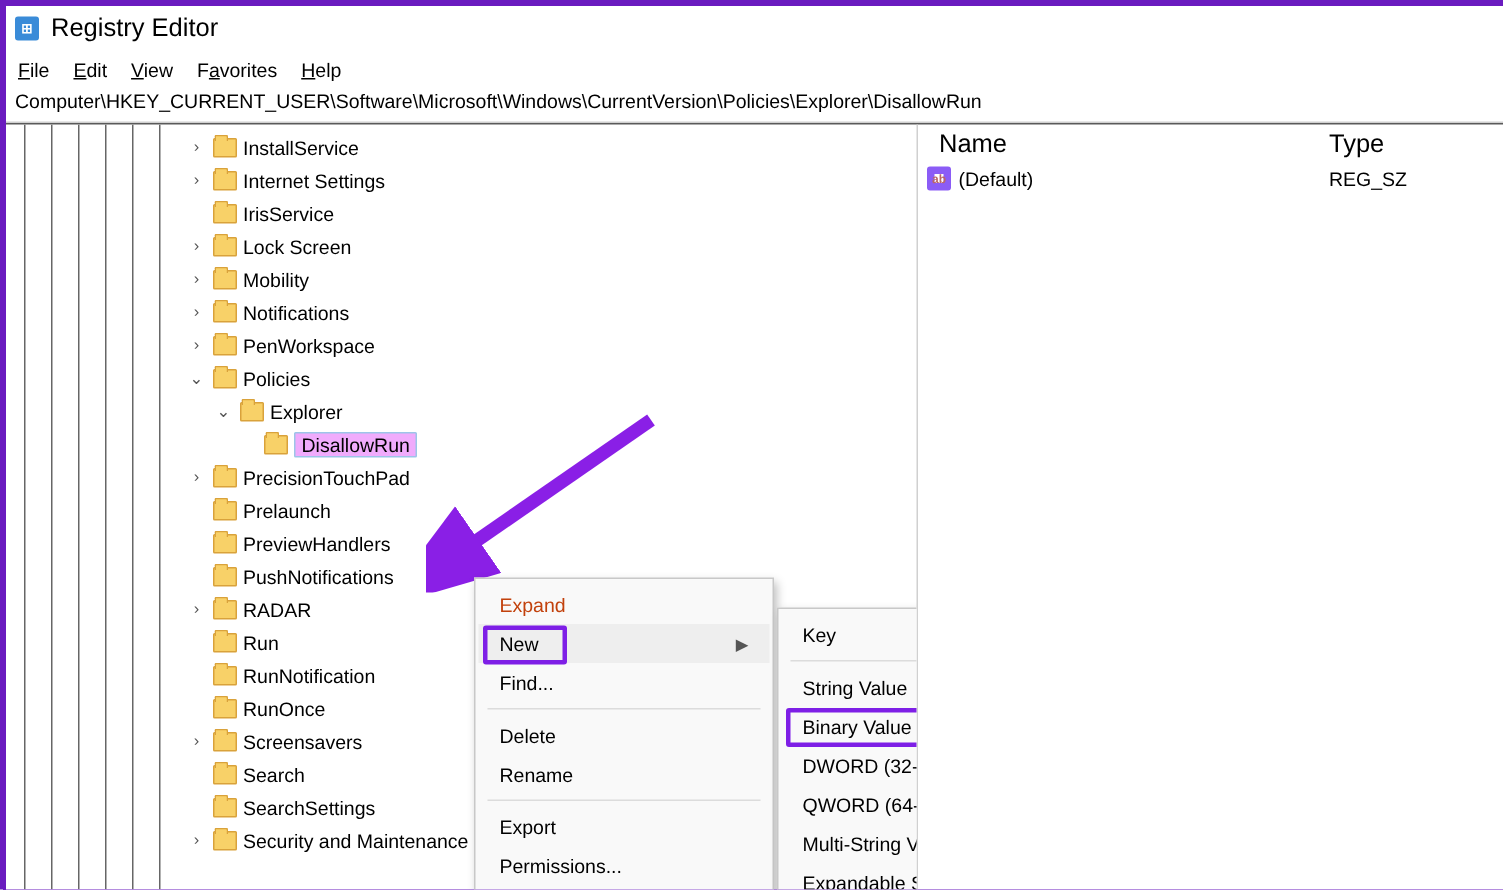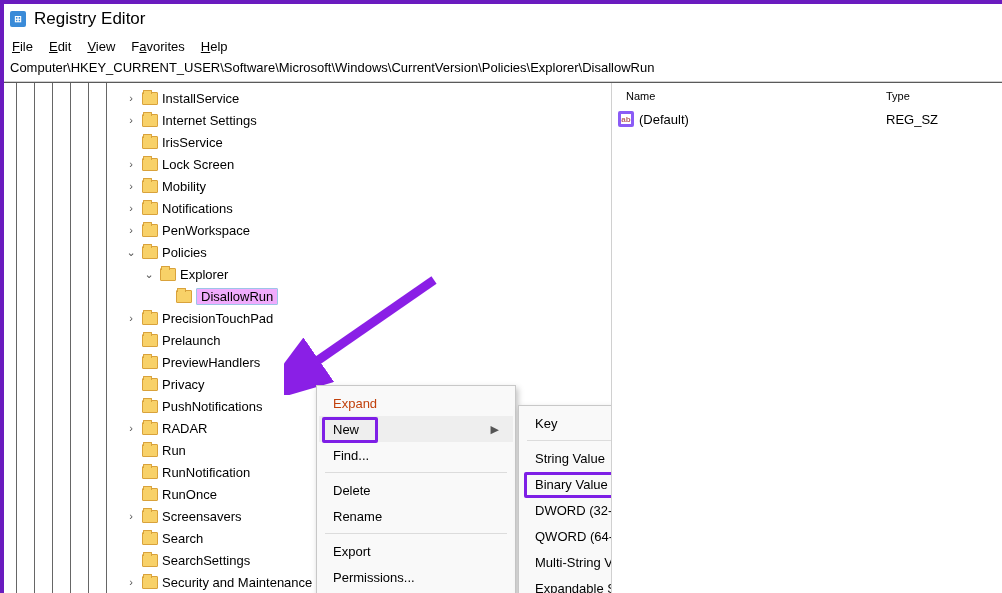--- a/index.html
+++ b/index.html
@@ -7,27 +7,27 @@
 .title-bar { height: 30px; display: flex; align-items: center; padding: 0 6px; gap: 8px; }
 .title-bar .title-text { font-size: 17px; }
 .menu-bar { height: 24px; display: flex; align-items: center; gap: 16px; padding: 0 8px; }
 .menu-bar .mitem { cursor: default; }
 .menu-bar .mitem .ul { text-decoration: underline; }
 .addr-bar { height: 24px; padding: 2px 6px; border-bottom: 1px solid #d0d0d0; font-size: 13px; }
 .content { display: flex; height: calc(593px - 30px - 24px - 24px - 4px); border-top: 1px solid #5a5a5a; }
 .tree-pane { width: 608px; border-right: 1px solid #d0d0d0; overflow: hidden; position: relative; padding-top: 4px; padding-left: 2px; }
 .list-pane { flex: 1; overflow: hidden; }
 .list-headers { display: flex; height: 26px; align-items: center; border-bottom: 0; }
-.list-headers .hdr { padding: 21px 8px; font-size: 11px; }
+.list-headers .hdr { padding: 21px 8px; font-size: 17px; }
 .hdr.name-col { margin-left: 6px; width: 260px; }
 .hdr.type-col { width: 110px; }
 .list-row { display: flex; align-items: center; padding: 2px 6px; gap: 6px; }
 .list-row .name-cell { width: 262px; display: flex; align-items: center; gap: 5px; }
 .list-row .type-cell { width: 110px; }
-.regval-icon { width: 16px; height: 16px; border: 3px solid #8b5cf6; background: #fff; display: inline-flex; align-items: center; justify-content: center; font-size: 8px; color: #b66; font-weight: bold; border-radius: 2px; }
+.regval-icon { width: 16px; height: 16px; border: 5px solid #8b5cf6; background: #fff; display: inline-flex; align-items: center; justify-content: center; font-size: 8px; color: #b66; font-weight: bold; border-radius: 2px; }
 .depth-lines { position: absolute; left: 0; top: 0; bottom: 0; display: flex; }
 .depth-lines .vl { width: 18px; border-left: 0; position: relative; }
 .depth-lines .vl::before { content: ""; position: absolute; left: 12px; top: 0; bottom: 0; border-left: 1px solid #666; }
 .tree { position: relative; margin-left: 110px; }
 .tree-item { display: flex; align-items: center; height: 22px; gap: 4px; padding-left: 8px; }
 .tree-item .chevron { width: 14px; height: 14px; display: inline-flex; align-items: center; justify-content: center; color: #555; font-size: 11px; }
 .tree-item .chevron.spacer { visibility: hidden; }
 .folder-icon { width: 16px; height: 13px; background: #f8d168; border: 1px solid #d9a23b; border-radius: 1px; position: relative; }
 .folder-icon::before { content: ""; position: absolute; left: 0; top: -3px; width: 7px; height: 3px; background: #f8d168; border: 1px solid #d9a23b; border-bottom: none; border-radius: 1px 1px 0 0; }
 .tree-item.lvl0 { margin-left: 0px; }
@@ -142,25 +142,20 @@
           <span class="label">Prelaunch</span>
         </div>
         <div class="tree-item lvl0">
           <span class="chevron spacer">›</span>
           <span class="folder-icon"></span>
           <span class="label">PreviewHandlers</span>
         </div>
         <div class="tree-item lvl0">
           <span class="chevron spacer">›</span>
           <span class="folder-icon"></span>
-          <span class="label">Privacy</span>
-        </div>
-        <div class="tree-item lvl0">
-          <span class="chevron spacer">›</span>
-          <span class="folder-icon"></span>
           <span class="label">PushNotifications</span>
         </div>
         <div class="tree-item lvl0">
           <span class="chevron">›</span>
           <span class="folder-icon"></span>
           <span class="label">RADAR</span>
         </div>
         <div class="tree-item lvl0">
           <span class="chevron spacer">›</span>
           <span class="folder-icon"></span>

